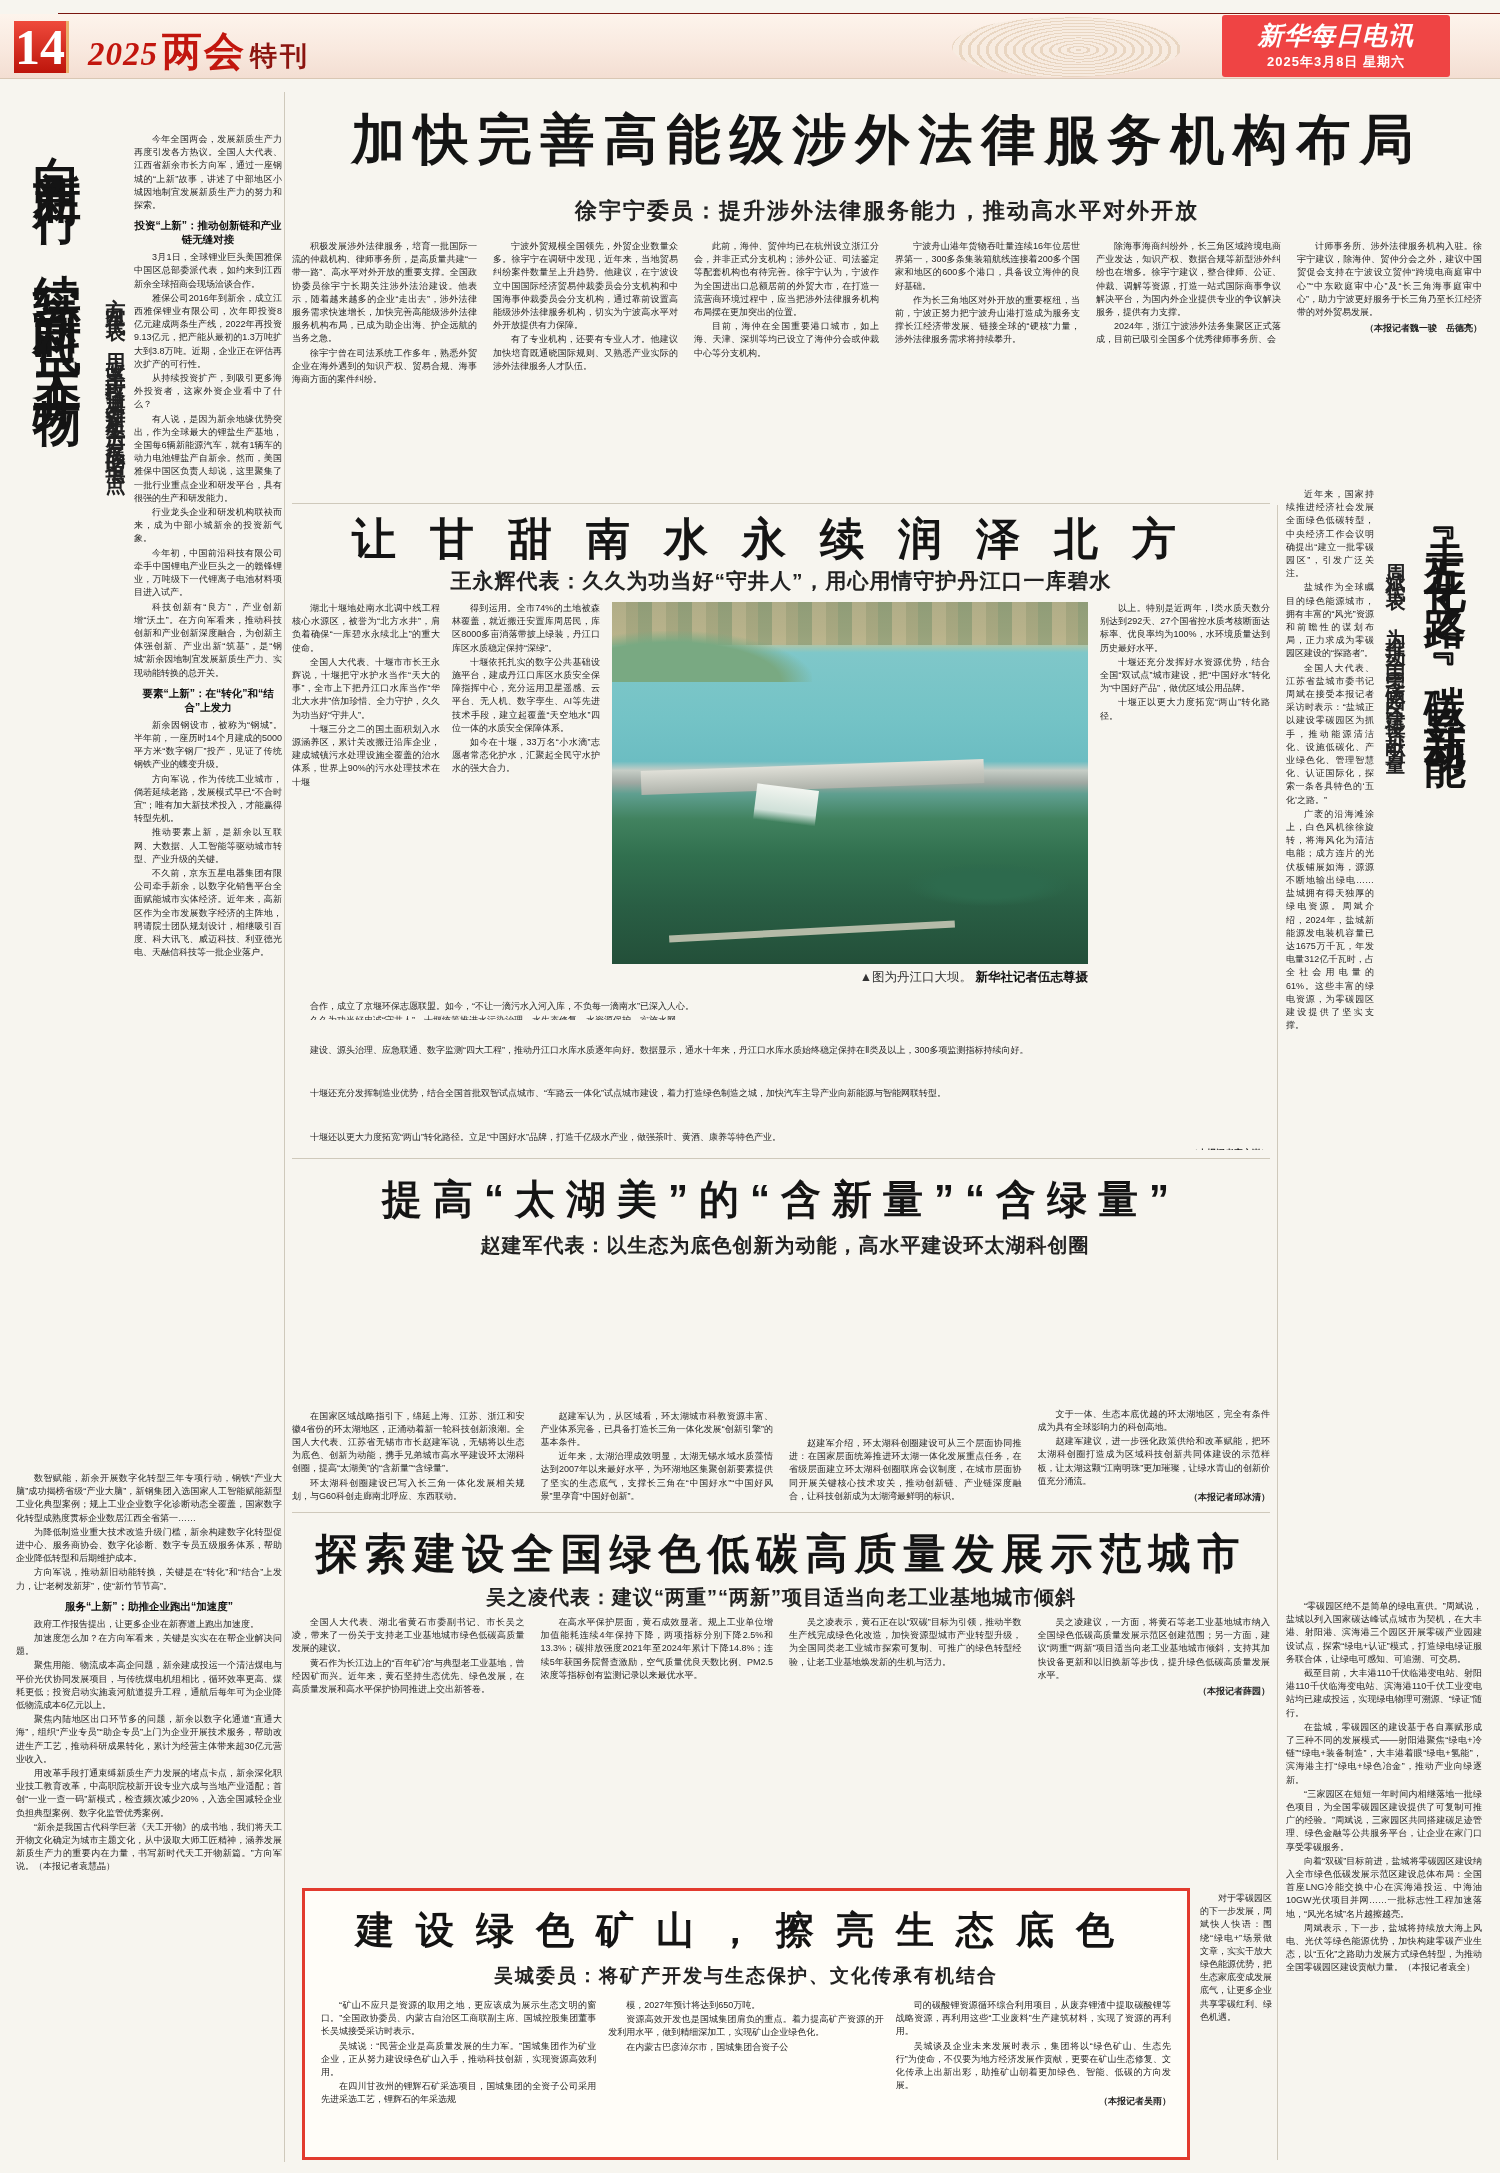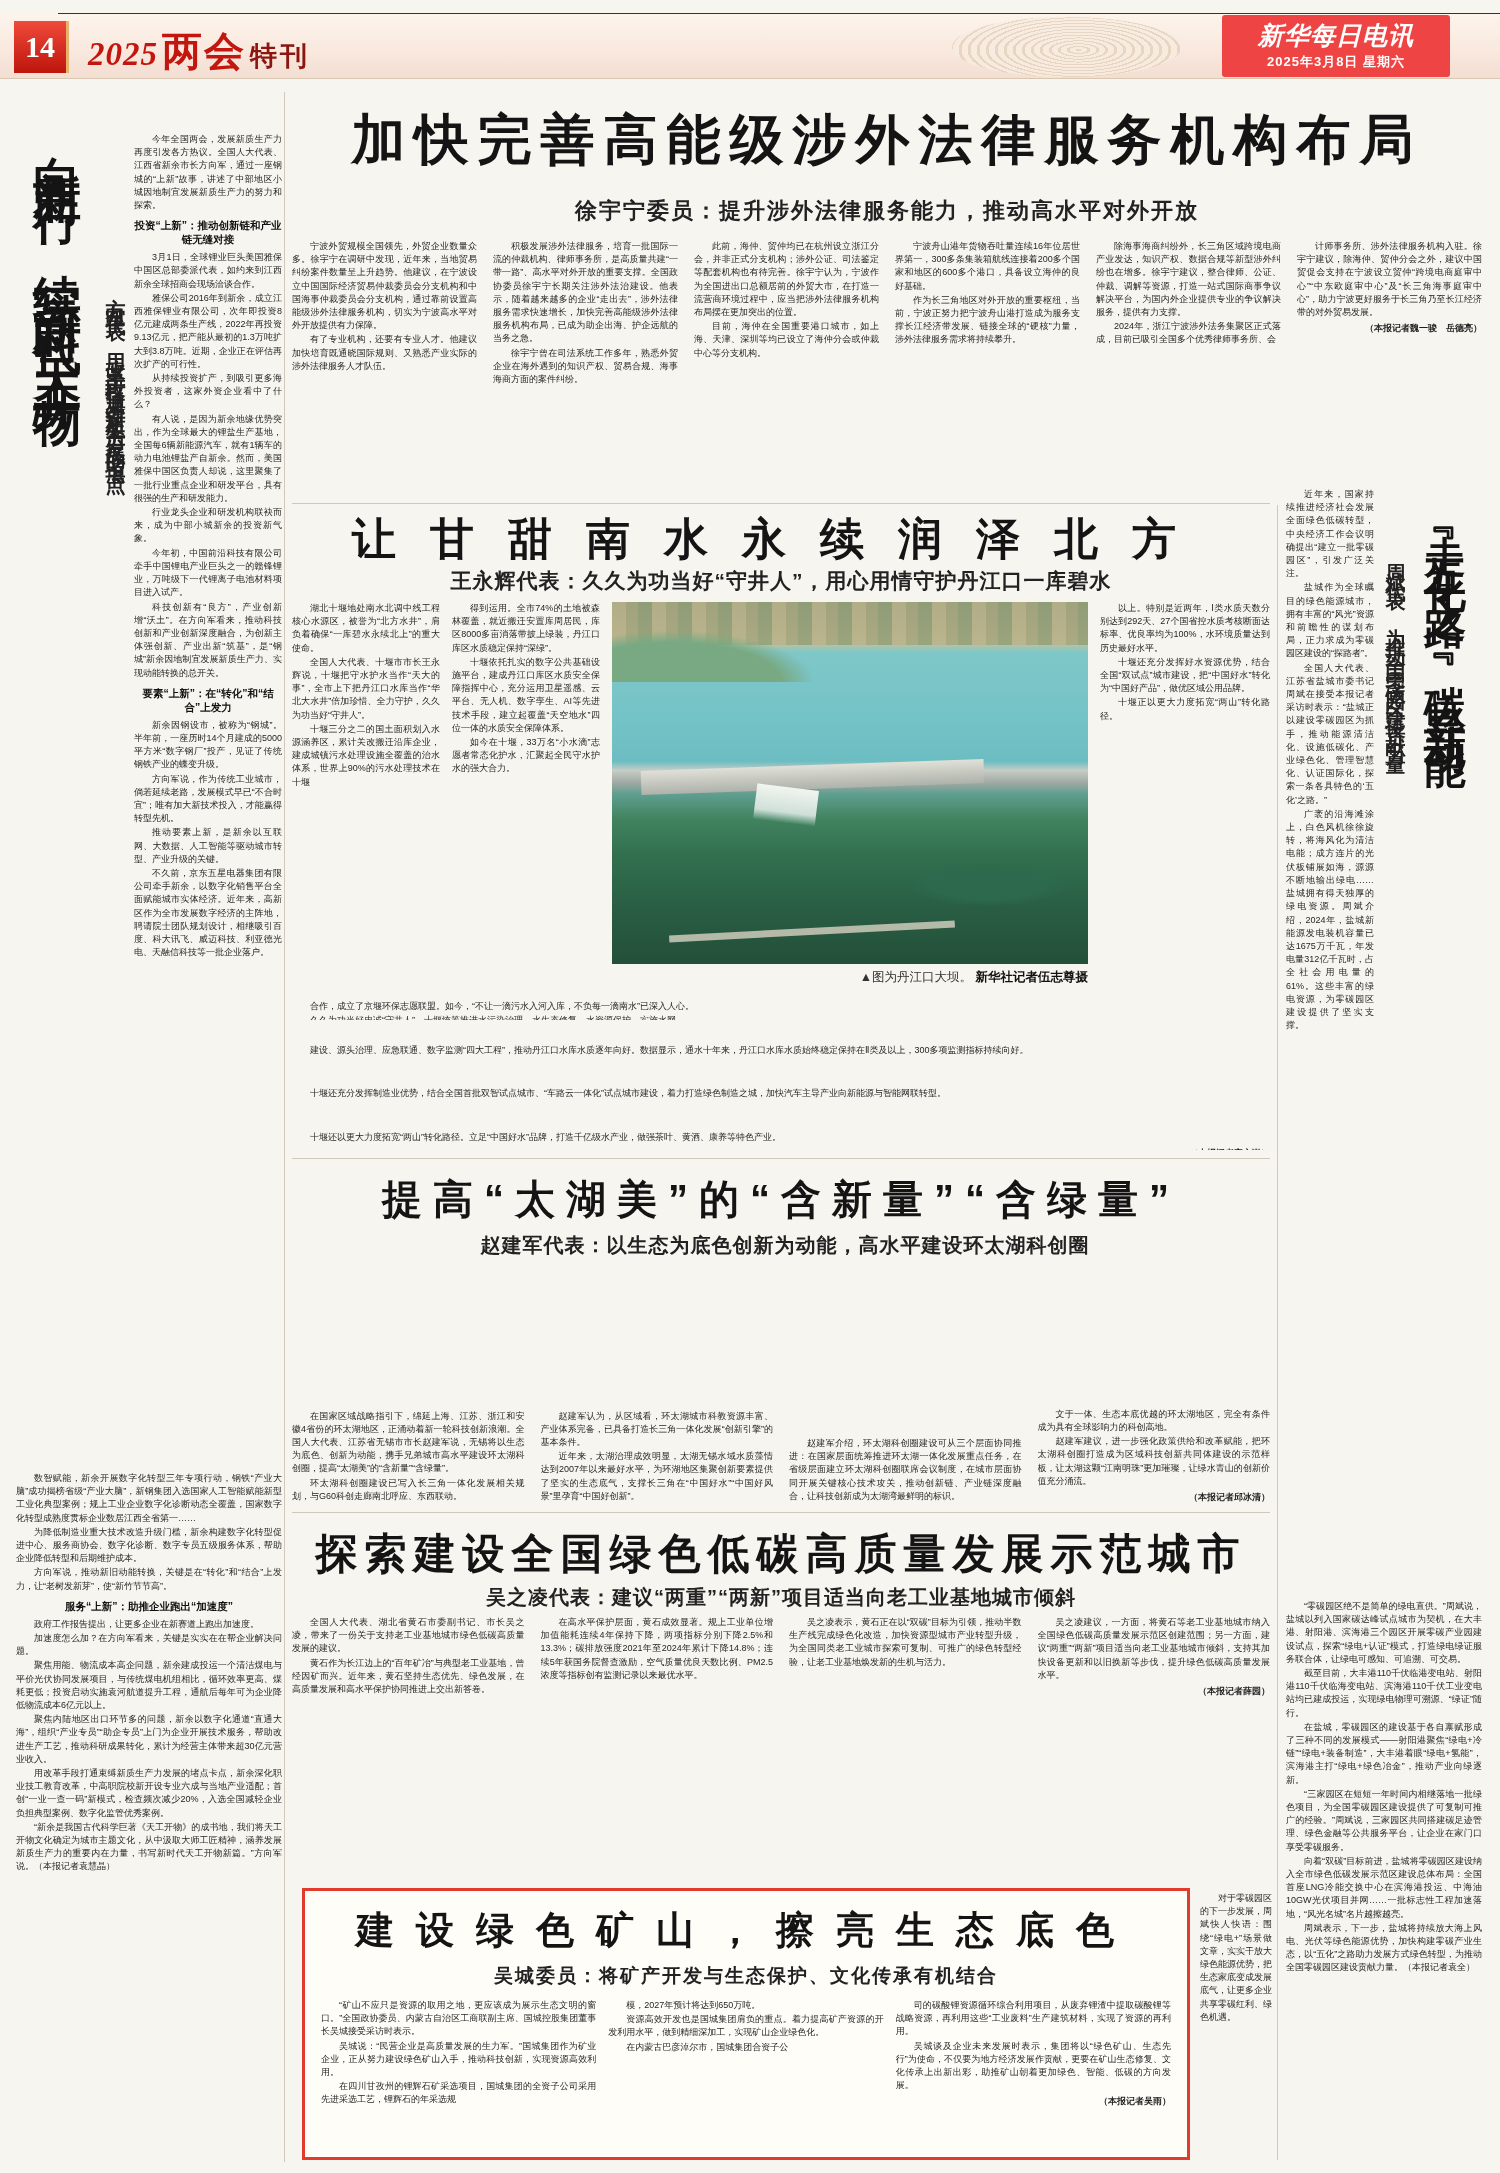--- a/index.html
+++ b/index.html
@@ -5,21 +5,21 @@
   html,body{margin:0;padding:0;background:#e8e6e0;}
   .page{position:relative;width:1500px;height:2173px;background:#f7f5ef;margin:0 auto;
         font-family:"Liberation Sans","DejaVu Sans",sans-serif;color:#1f1f1f;overflow:hidden;}
   
   .band{position:absolute;left:0;top:14px;width:1500px;height:64px;
         background:linear-gradient(180deg,#fdf4ec 0%,#f9e9df 55%,#f3ded2 100%);
         border-bottom:1px solid #d9c7b4;}
   .topline{position:absolute;left:58px;top:13px;width:1442px;height:3px;background:#7a1710;}
   .pagenum{position:absolute;left:14px;top:21px;width:52px;height:52px;
            background:linear-gradient(180deg,#ef4a3c,#bd150b);color:#fff;
-           font-family:"Liberation Serif","DejaVu Serif",serif;font-weight:700;font-size:30px;
+           font-family:"Liberation Serif","DejaVu Serif",serif;font-weight:700;font-size:50px;
            display:flex;align-items:center;justify-content:center;border-right:3px solid #e9b06c;}
   .edition{position:absolute;left:88px;top:24px;font-family:"Liberation Serif","DejaVu Serif",serif;
            font-weight:900;color:#c2160e;white-space:nowrap;}
   .edition .pfx{font-size:33px;font-style:italic;letter-spacing:1px;}
   .edition .main{font-size:40px;letter-spacing:2px;}
   .edition .sfx{font-size:27px;color:#8c1510;letter-spacing:3px;}
   .swirl{position:absolute;left:952px;top:17px;width:230px;height:60px;border-radius:50%;
          background:repeating-radial-gradient(ellipse 140px 45px at 55% 55%,#e6d2bc 0 3px,#f7ece1 3px 9px);
          opacity:.85;}
   .masthead{position:absolute;left:1222px;top:15px;width:228px;height:62px;background:#ef4444;
@@ -128,26 +128,26 @@
         <div class="para">用改革手段打通束缚新质生产力发展的堵点卡点，新余深化职业技工教育改革，中高职院校新开设专业六成与当地产业适配；首创“一业一查一码”新模式，检查频次减少20%，入选全国减轻企业负担典型案例、数字化监管优秀案例。</div>
         <div class="para">“新余是我国古代科学巨著《天工开物》的成书地，我们将天工开物文化确定为城市主题文化，从中汲取大师工匠精神，涵养发展新质生产力的重要内在力量，书写新时代天工开物新篇。”方向军说。（本报记者袁慧晶）</div>
       </div>
   </div>
 
   <div>
     <div class="h-sans" style="left:292px;top:104px;width:1190px;font-size:54px;letter-spacing:9px;">加快完善高能级涉外法律服务机构布局</div>
     <div class="sub" style="left:292px;top:196px;width:1190px;font-size:22px;letter-spacing:2px;">徐宇宁委员：提升涉外法律服务能力，推动高水平对外开放</div>
     <div class="cols" style="left:292px;top:240px;width:1190px;height:254px;gap:16px;">
         <div class="tcol">
+          <div class="para">积极发展涉外法律服务，培育一批国际一流的仲裁机构、律师事务所，是高质量共建“一带一路”、高水平对外开放的重要支撑。全国政协委员徐宇宁长期关注涉外法治建设。他表示，随着越来越多的企业“走出去”，涉外法律服务需求快速增长，加快完善高能级涉外法律服务机构布局，已成为助企出海、护企远航的当务之急。</div>
+          <div class="para">徐宇宁曾在司法系统工作多年，熟悉外贸企业在海外遇到的知识产权、贸易合规、海事海商方面的案件纠纷。</div>
+        </div>
+        <div class="tcol">
           <div class="para">宁波外贸规模全国领先，外贸企业数量众多。徐宇宁在调研中发现，近年来，当地贸易纠纷案件数量呈上升趋势。他建议，在宁波设立中国国际经济贸易仲裁委员会分支机构和中国海事仲裁委员会分支机构，通过靠前设置高能级涉外法律服务机构，切实为宁波高水平对外开放提供有力保障。</div>
           <div class="para">有了专业机构，还要有专业人才。他建议加快培育既通晓国际规则、又熟悉产业实际的涉外法律服务人才队伍。</div>
-        </div>
-        <div class="tcol">
-          <div class="para">积极发展涉外法律服务，培育一批国际一流的仲裁机构、律师事务所，是高质量共建“一带一路”、高水平对外开放的重要支撑。全国政协委员徐宇宁长期关注涉外法治建设。他表示，随着越来越多的企业“走出去”，涉外法律服务需求快速增长，加快完善高能级涉外法律服务机构布局，已成为助企出海、护企远航的当务之急。</div>
-          <div class="para">徐宇宁曾在司法系统工作多年，熟悉外贸企业在海外遇到的知识产权、贸易合规、海事海商方面的案件纠纷。</div>
         </div>
         <div class="tcol">
           <div class="para">此前，海仲、贸仲均已在杭州设立浙江分会，并非正式分支机构；涉外公证、司法鉴定等配套机构也有待完善。徐宇宁认为，宁波作为全国进出口总额居前的外贸大市，在打造一流营商环境过程中，应当把涉外法律服务机构布局摆在更加突出的位置。</div>
           <div class="para">目前，海仲在全国重要港口城市，如上海、天津、深圳等均已设立了海仲分会或仲裁中心等分支机构。</div>
         </div>
         <div class="tcol">
           <div class="para">宁波舟山港年货物吞吐量连续16年位居世界第一，300多条集装箱航线连接着200多个国家和地区的600多个港口，具备设立海仲的良好基础。</div>
           <div class="para">作为长三角地区对外开放的重要枢纽，当前，宁波正努力把宁波舟山港打造成为服务支撑长江经济带发展、链接全球的“硬核”力量，涉外法律服务需求将持续攀升。</div>
         </div>
         <div class="tcol">

